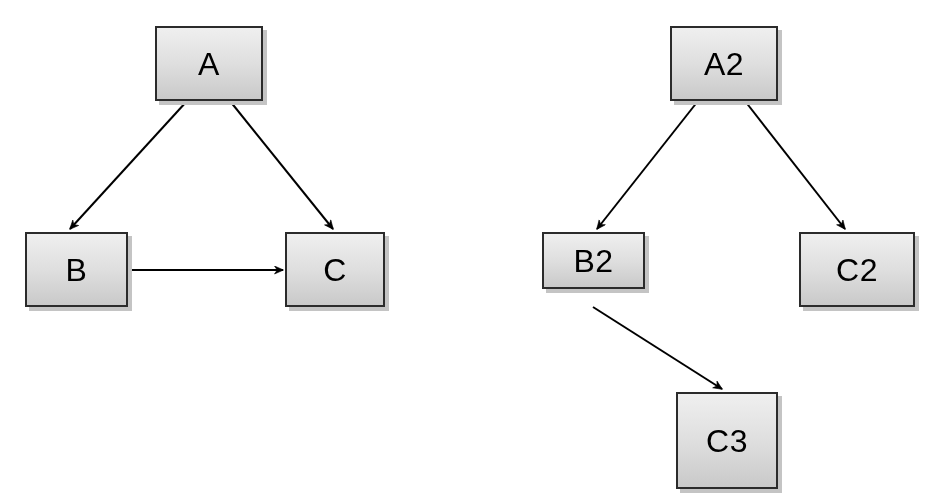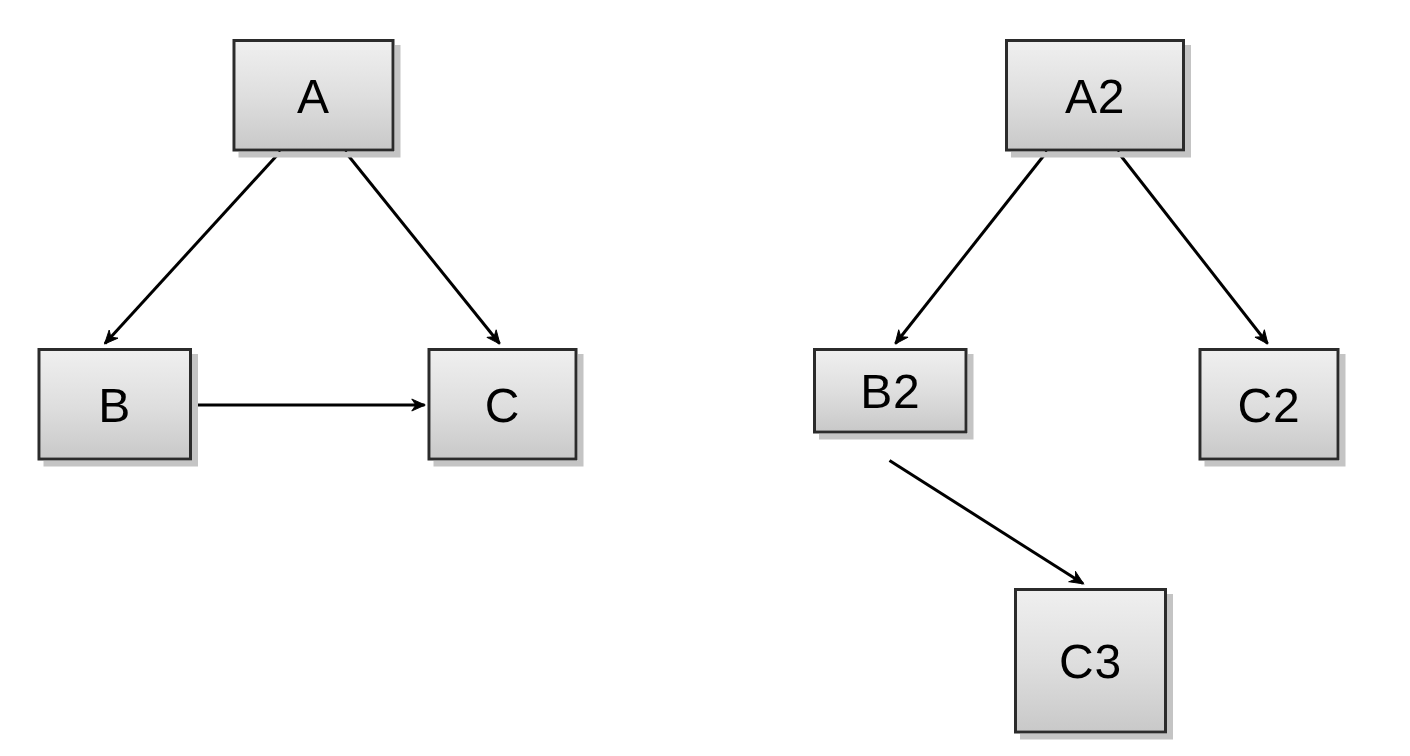--- a/index.html
+++ b/index.html
@@ -75,27 +75,27 @@
   <div id="node-group">
       <div class="node" style="left: 155px; top: 26px; width: 108px; height: 75px;">
         <span class="node-label">A</span>
       </div>
       <div class="node" style="left: 25px; top: 232px; width: 103px; height: 75px;">
         <span class="node-label">B</span>
       </div>
       <div class="node" style="left: 285px; top: 232px; width: 100px; height: 75px;">
         <span class="node-label">C</span>
       </div>
-      <div class="node" style="left: 670px; top: 26px; width: 120px; height: 75px;">
+      <div class="node" style="left: 670px; top: 26px; width: 108px; height: 75px;">
         <span class="node-label">A2</span>
       </div>
       <div class="node" style="left: 542px; top: 232px; width: 103px; height: 57px;">
         <span class="node-label">B2</span>
       </div>
-      <div class="node" style="left: 799px; top: 232px; width: 94px; height: 75px;">
+      <div class="node" style="left: 799px; top: 232px; width: 116px; height: 75px;">
         <span class="node-label">C2</span>
       </div>
       <div class="node" style="left: 676px; top: 392px; width: 102px; height: 97px;">
         <span class="node-label">C3</span>
       </div>
     </div>
 
 </div>
 
 </body></html>

